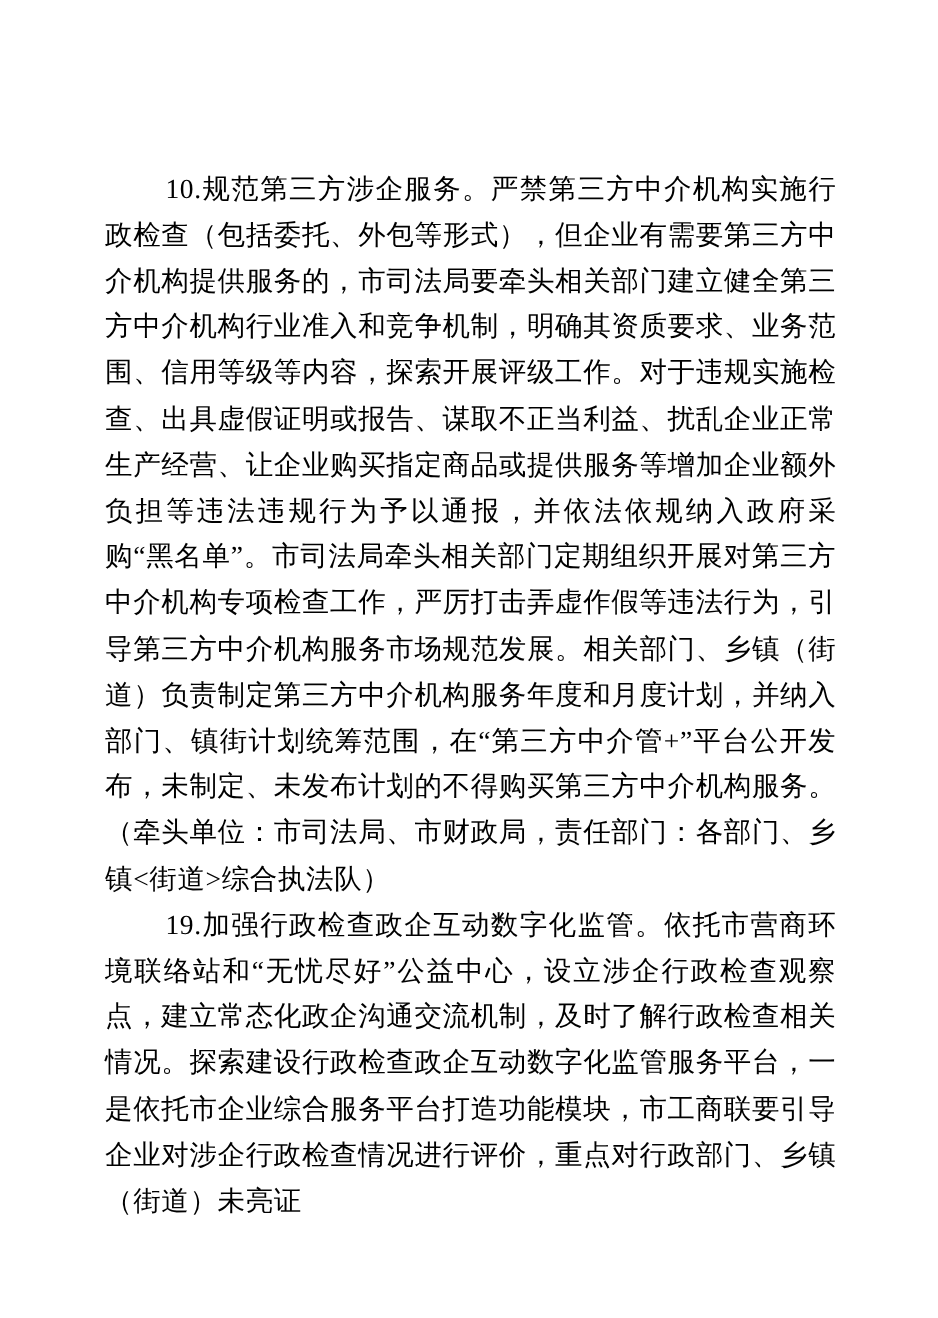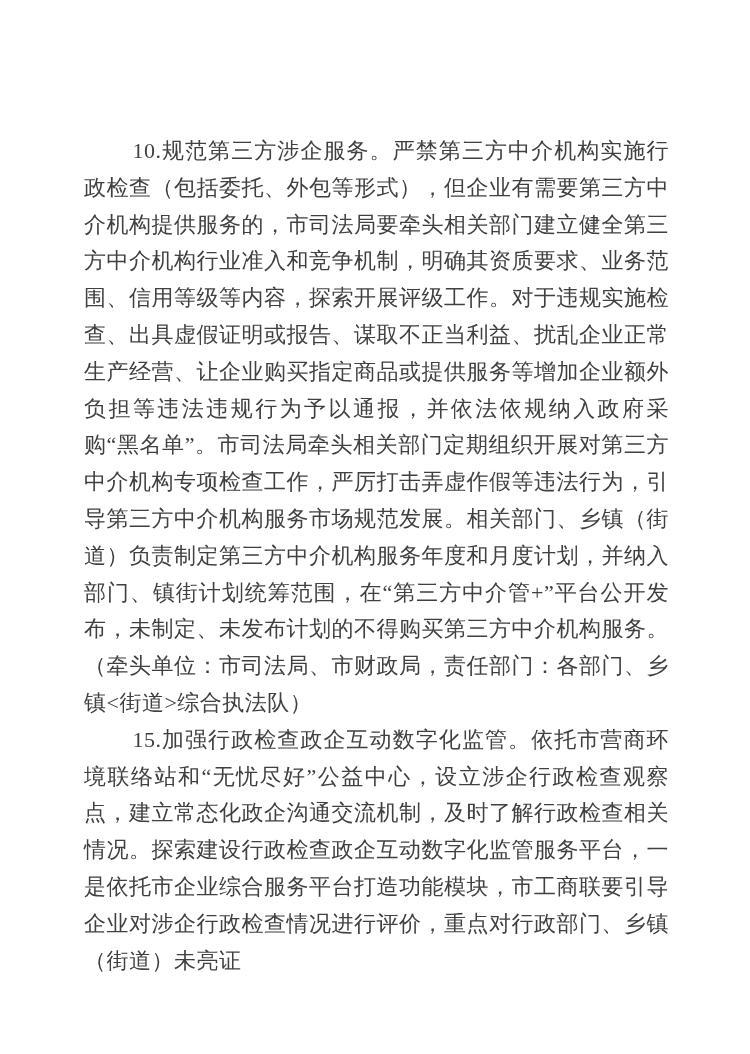--- a/index.html
+++ b/index.html
@@ -13,34 +13,34 @@
     height: 1054px;
     background: #ffffff;
     overflow: hidden;
     font-family: "Liberation Serif", "DejaVu Serif", serif;
   }
   .text-block {
     position: absolute;
     left: 84px;
     top: 133px;
     width: 585px;
-    color: #404040;
+    color: #000000;
   }
   .text-block p {
     margin: 0;
     font-size: 22px;
     line-height: 36.8px;
     text-align: justify;
     text-justify: inter-character;
     text-indent: 2.2em;
     letter-spacing: 0.5px;
     word-break: break-all;
   }
 </style>
 </head>
 <body>
 
 <div class="page">
   <div class="text-block">
     <p>10.规范第三方涉企服务。严禁第三方中介机构实施行政检查（包括委托、外包等形式），但企业有需要第三方中介机构提供服务的，市司法局要牵头相关部门建立健全第三方中介机构行业准入和竞争机制，明确其资质要求、业务范围、信用等级等内容，探索开展评级工作。对于违规实施检查、出具虚假证明或报告、谋取不正当利益、扰乱企业正常生产经营、让企业购买指定商品或提供服务等增加企业额外负担等违法违规行为予以通报，并依法依规纳入政府采购“黑名单”。市司法局牵头相关部门定期组织开展对第三方中介机构专项检查工作，严厉打击弄虚作假等违法行为，引导第三方中介机构服务市场规范发展。相关部门、乡镇（街道）负责制定第三方中介机构服务年度和月度计划，并纳入部门、镇街计划统筹范围，在“第三方中介管+”平台公开发布，未制定、未发布计划的不得购买第三方中介机构服务。（牵头单位：市司法局、市财政局，责任部门：各部门、乡镇&lt;街道&gt;综合执法队）</p>
-    <p>15.加强行政检查政企互动数字化监管。依托市营商环境联络站和“无忧尽好”公益中心，设立涉企行政检查观察点，建立常态化政企沟通交流机制，及时了解行政检查相关情况。探索建设行政检查政企互动数字化监管服务平台，一是依托市企业综合服务平台打造功能模块，市工商联要引导企业对涉企行政检查情况进行评价，重点对行政部门、乡镇（街道）未亮证</p>
+    <p>19.加强行政检查政企互动数字化监管。依托市营商环境联络站和“无忧尽好”公益中心，设立涉企行政检查观察点，建立常态化政企沟通交流机制，及时了解行政检查相关情况。探索建设行政检查政企互动数字化监管服务平台，一是依托市企业综合服务平台打造功能模块，市工商联要引导企业对涉企行政检查情况进行评价，重点对行政部门、乡镇（街道）未亮证</p>
   </div>
 </div>
 
 </body></html>

